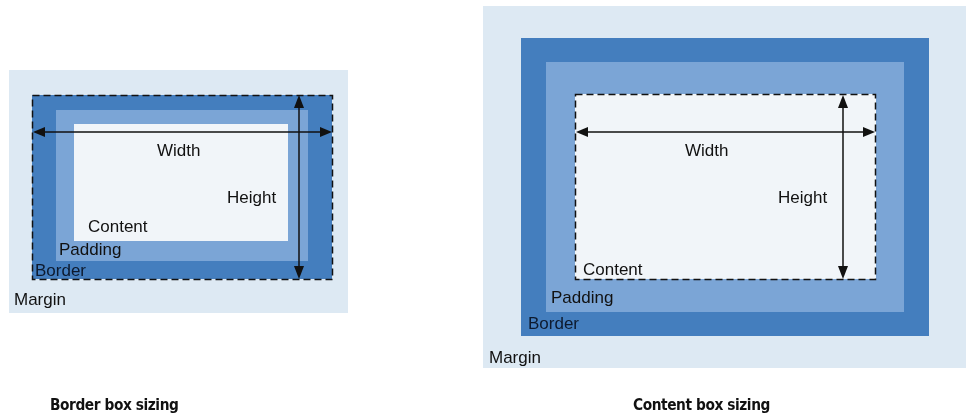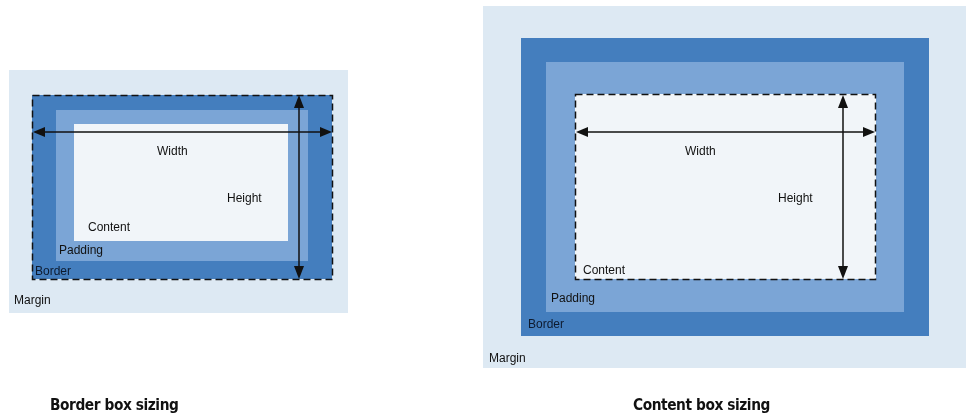--- a/index.html
+++ b/index.html
@@ -1,19 +1,19 @@
 <!DOCTYPE html>
 <html><head>
 <meta charset="utf-8">
 <style>
   html, body { margin:0; padding:0; }
   body { width:966px; height:420px; background:#ffffff; position:relative; overflow:hidden;
          font-family:"Liberation Sans", sans-serif; }
   .abs { position:absolute; }
-  .lbl { position:absolute; font-size:12px; color:#111; line-height:16px; white-space:nowrap; }
+  .lbl { position:absolute; font-size:17px; color:#111; line-height:16px; white-space:nowrap; }
   .caption { position:absolute; font-family:"DejaVu Sans", sans-serif; font-weight:bold; font-size:16px;
              color:#111; letter-spacing:-0.5px; transform:scaleX(0.86); transform-origin:left top; white-space:nowrap; }
   svg { position:absolute; left:0; top:0; }
 </style>
 </head>
 <body>
 
 <div>
   <div class="abs" style="left:9px;top:70px;width:339px;height:243px;background:#dde9f3;"></div>
   <div class="abs" style="left:32px;top:95px;width:300px;height:184px;background:#447ebe;"></div>

